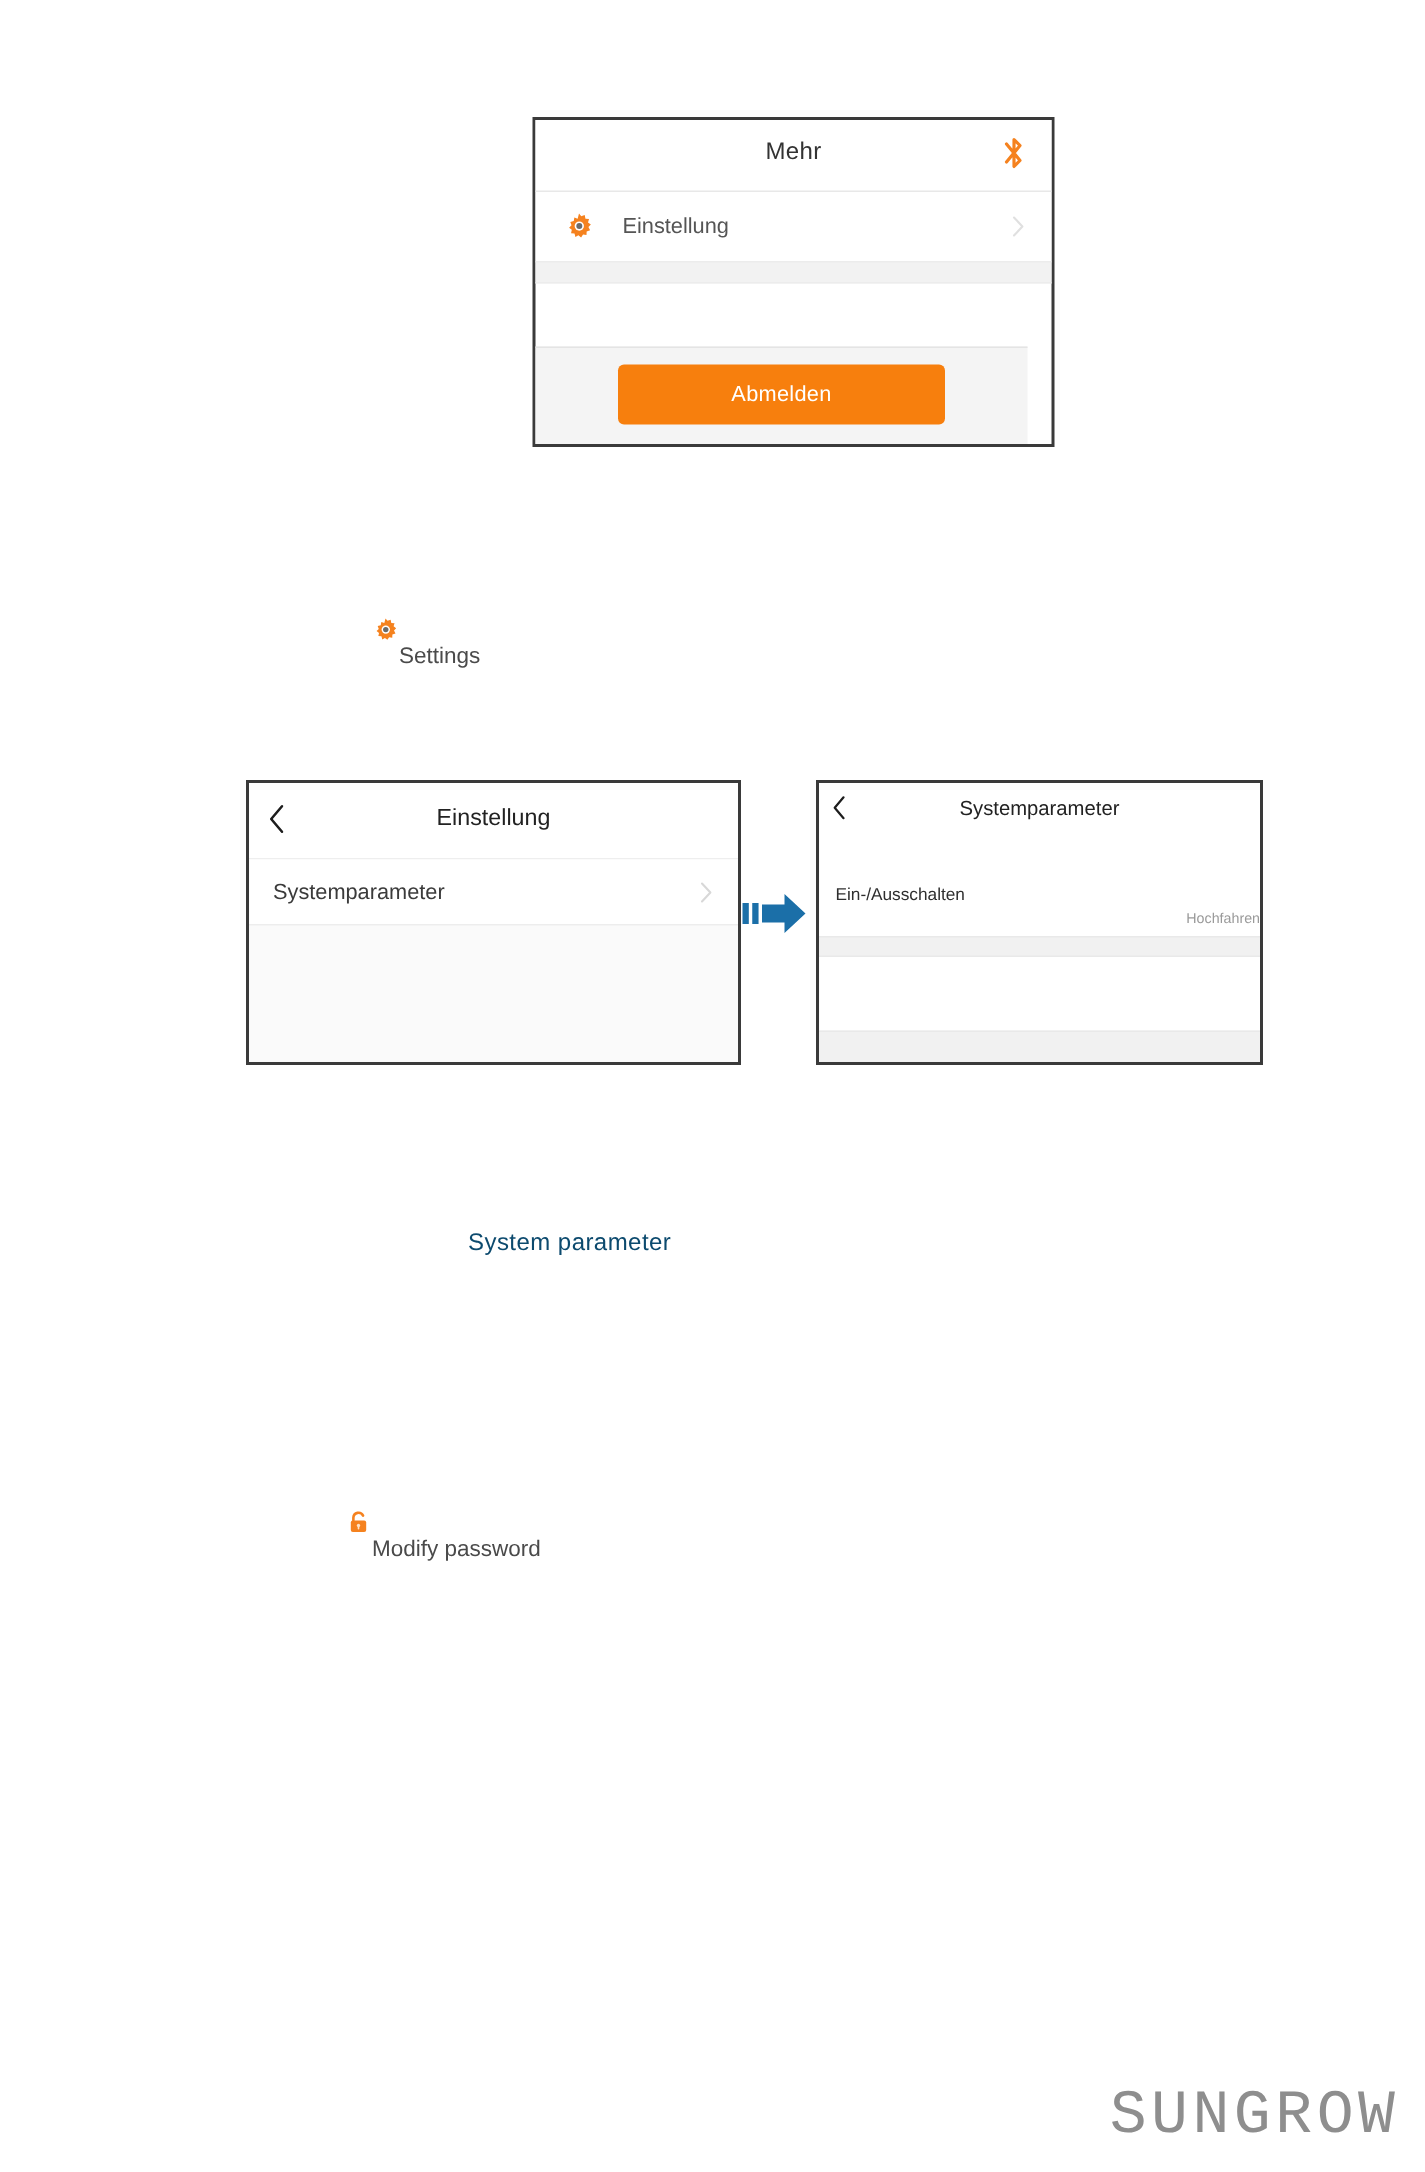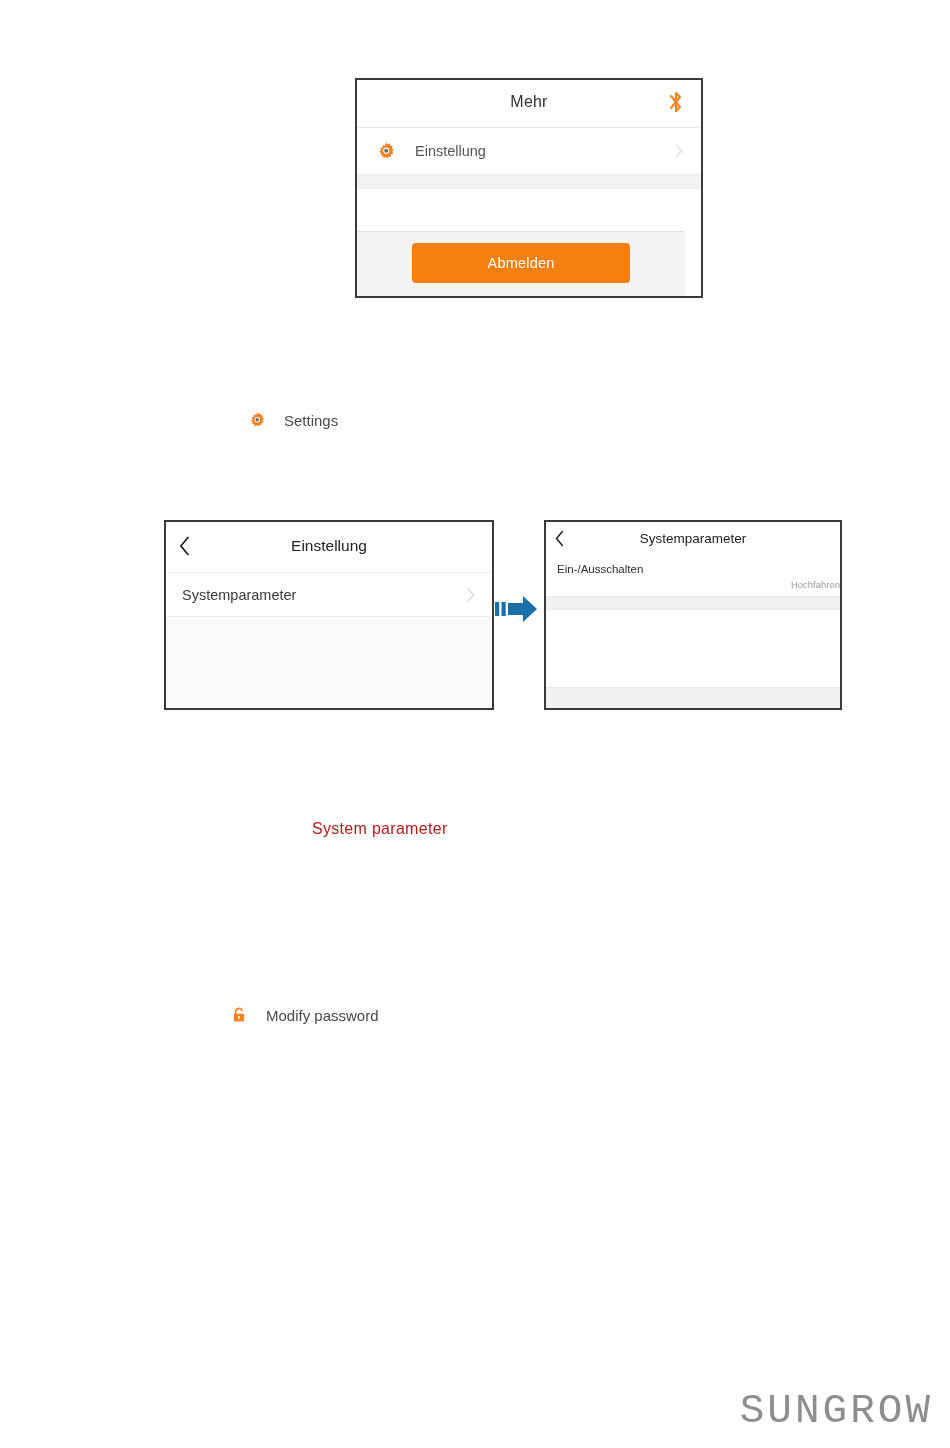--- a/index.html
+++ b/index.html
@@ -107,40 +107,40 @@
     font-size: 14.5px;
     font-family: "Liberation Sans", sans-serif;
     cursor: pointer;
     letter-spacing: .2px;
   }
 
   
   .caption {
     position: absolute;
     display: flex;
-    align-items: center;
+    flex-direction: column;
   }
   .caption .cap-ico {
     width: 18px;
     height: 18px;
     flex: 0 0 auto;
   }
   .caption .cap-txt {
     margin-left: 18px;
     font-size: 15px;
     color: #4a4a4a;
   }
   #cap-settings { left: 248px; top: 411px; }
   #cap-modify   { left: 230px; top: 1006px; }
   #cap-sysparam {
     position: absolute;
     left: 312px;
     top: 820px;
     font-size: 16px;
-    color: #b91c1c;
+    color: #0c4a6e;
     letter-spacing: .3px;
   }
 
   
   #panel-setting {
     left: 164px;
     top: 520px;
     width: 330px;
     height: 190px;
   }
@@ -223,20 +223,21 @@
   }
   #panel-sys .backchev { left: 9px; top: 8px; width: 9px; height: 17px; }
   .sys-row {
     padding: 3px 0 4px 11px;
     background: #ffffff;
   }
   .sys-row .k {
     font-size: 11.5px;
     color: #2e2e2e;
     line-height: 16px;
+    margin-top: 28px;
   }
   .sys-row .v {
     font-size: 9.5px;
     color: #9a9a9a;
     line-height: 15px;
     text-align: right;
   }
   .sys-band {
     height: 12px;
     background: #f1f1f1;

